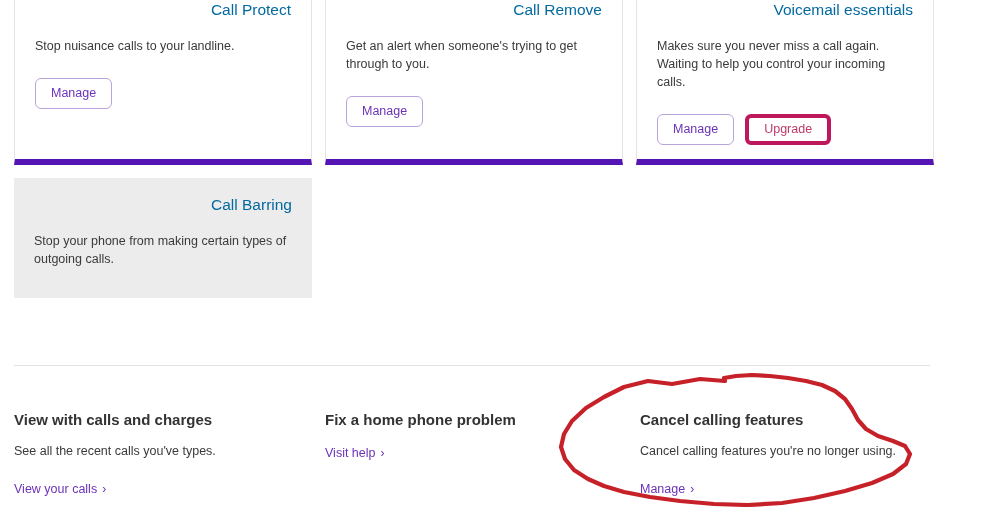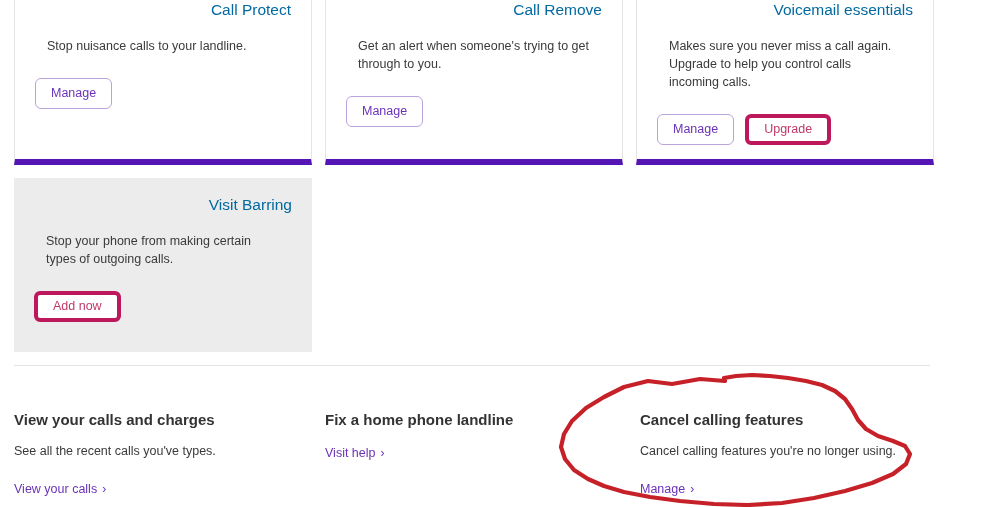--- a/index.html
+++ b/index.html
@@ -50,21 +50,21 @@
     font-weight: 400;
     color: #0369a1;
     margin: 0 0 17px 4px;
     line-height: 1.2;
     text-align: right;
   }
   .card-desc {
     font-size: 12.5px;
     line-height: 1.45;
     color: #3a3a3a;
-    margin: 12px;
+    margin: 0;
     max-width: 262px;
   }
   .card-actions {
     margin-top: 23px;
     display: flex;
     gap: 11px;
   }
   .btn {
     display: inline-flex;
     align-items: center;
@@ -174,58 +174,55 @@
     <div class="card">
       <h3 class="card-title">Call Remove</h3>
       <p class="card-desc">Get an alert when someone's trying to get through to you.</p>
       <div class="card-actions">
         <button class="btn btn-purple">Manage</button>
       </div>
     </div>
 
     <div class="card">
       <h3 class="card-title">Voicemail essentials</h3>
-      <p class="card-desc">Makes sure you never miss a call again. Upgrade to help you control calls incoming calls.</p>
+      <p class="card-desc">Makes sure you never miss a call again. Waiting to help you control your incoming calls.</p>
       <div class="card-actions">
         <button class="btn btn-purple">Manage</button>
         <button class="btn btn-pink">Upgrade</button>
       </div>
     </div>
 
   </div>
 
   <div class="card-row card-row-2">
 
     <div class="card grey">
-      <h3 class="card-title">Visit Barring</h3>
+      <h3 class="card-title">Call Barring</h3>
       <p class="card-desc">Stop your phone from making certain types of outgoing calls.</p>
-      <div class="card-actions">
-        <button class="btn btn-pink">Add now</button>
-      </div>
     </div>
 
   </div>
 
 </div>
 
 <div id="section-divider"></div>
 
 <div id="links-row">
 
   <div class="link-col">
-    <h3 class="link-title">View your calls and charges</h3>
+    <h3 class="link-title">View with calls and charges</h3>
     <p class="link-desc">See all the recent calls you've types.</p>
     <a class="link-cta" href="#">
       <span>View your calls</span>
       <span class="chev">›</span>
     </a>
   </div>
 
   <div class="link-col">
-    <h3 class="link-title">Fix a home phone landline</h3>
+    <h3 class="link-title">Fix a home phone problem</h3>
     <a class="link-cta" href="#">
       <span>Visit help</span>
       <span class="chev">›</span>
     </a>
   </div>
 
   <div class="link-col">
     <h3 class="link-title">Cancel calling features</h3>
     <p class="link-desc">Cancel calling features you're no longer using.</p>
     <a class="link-cta" href="#">

